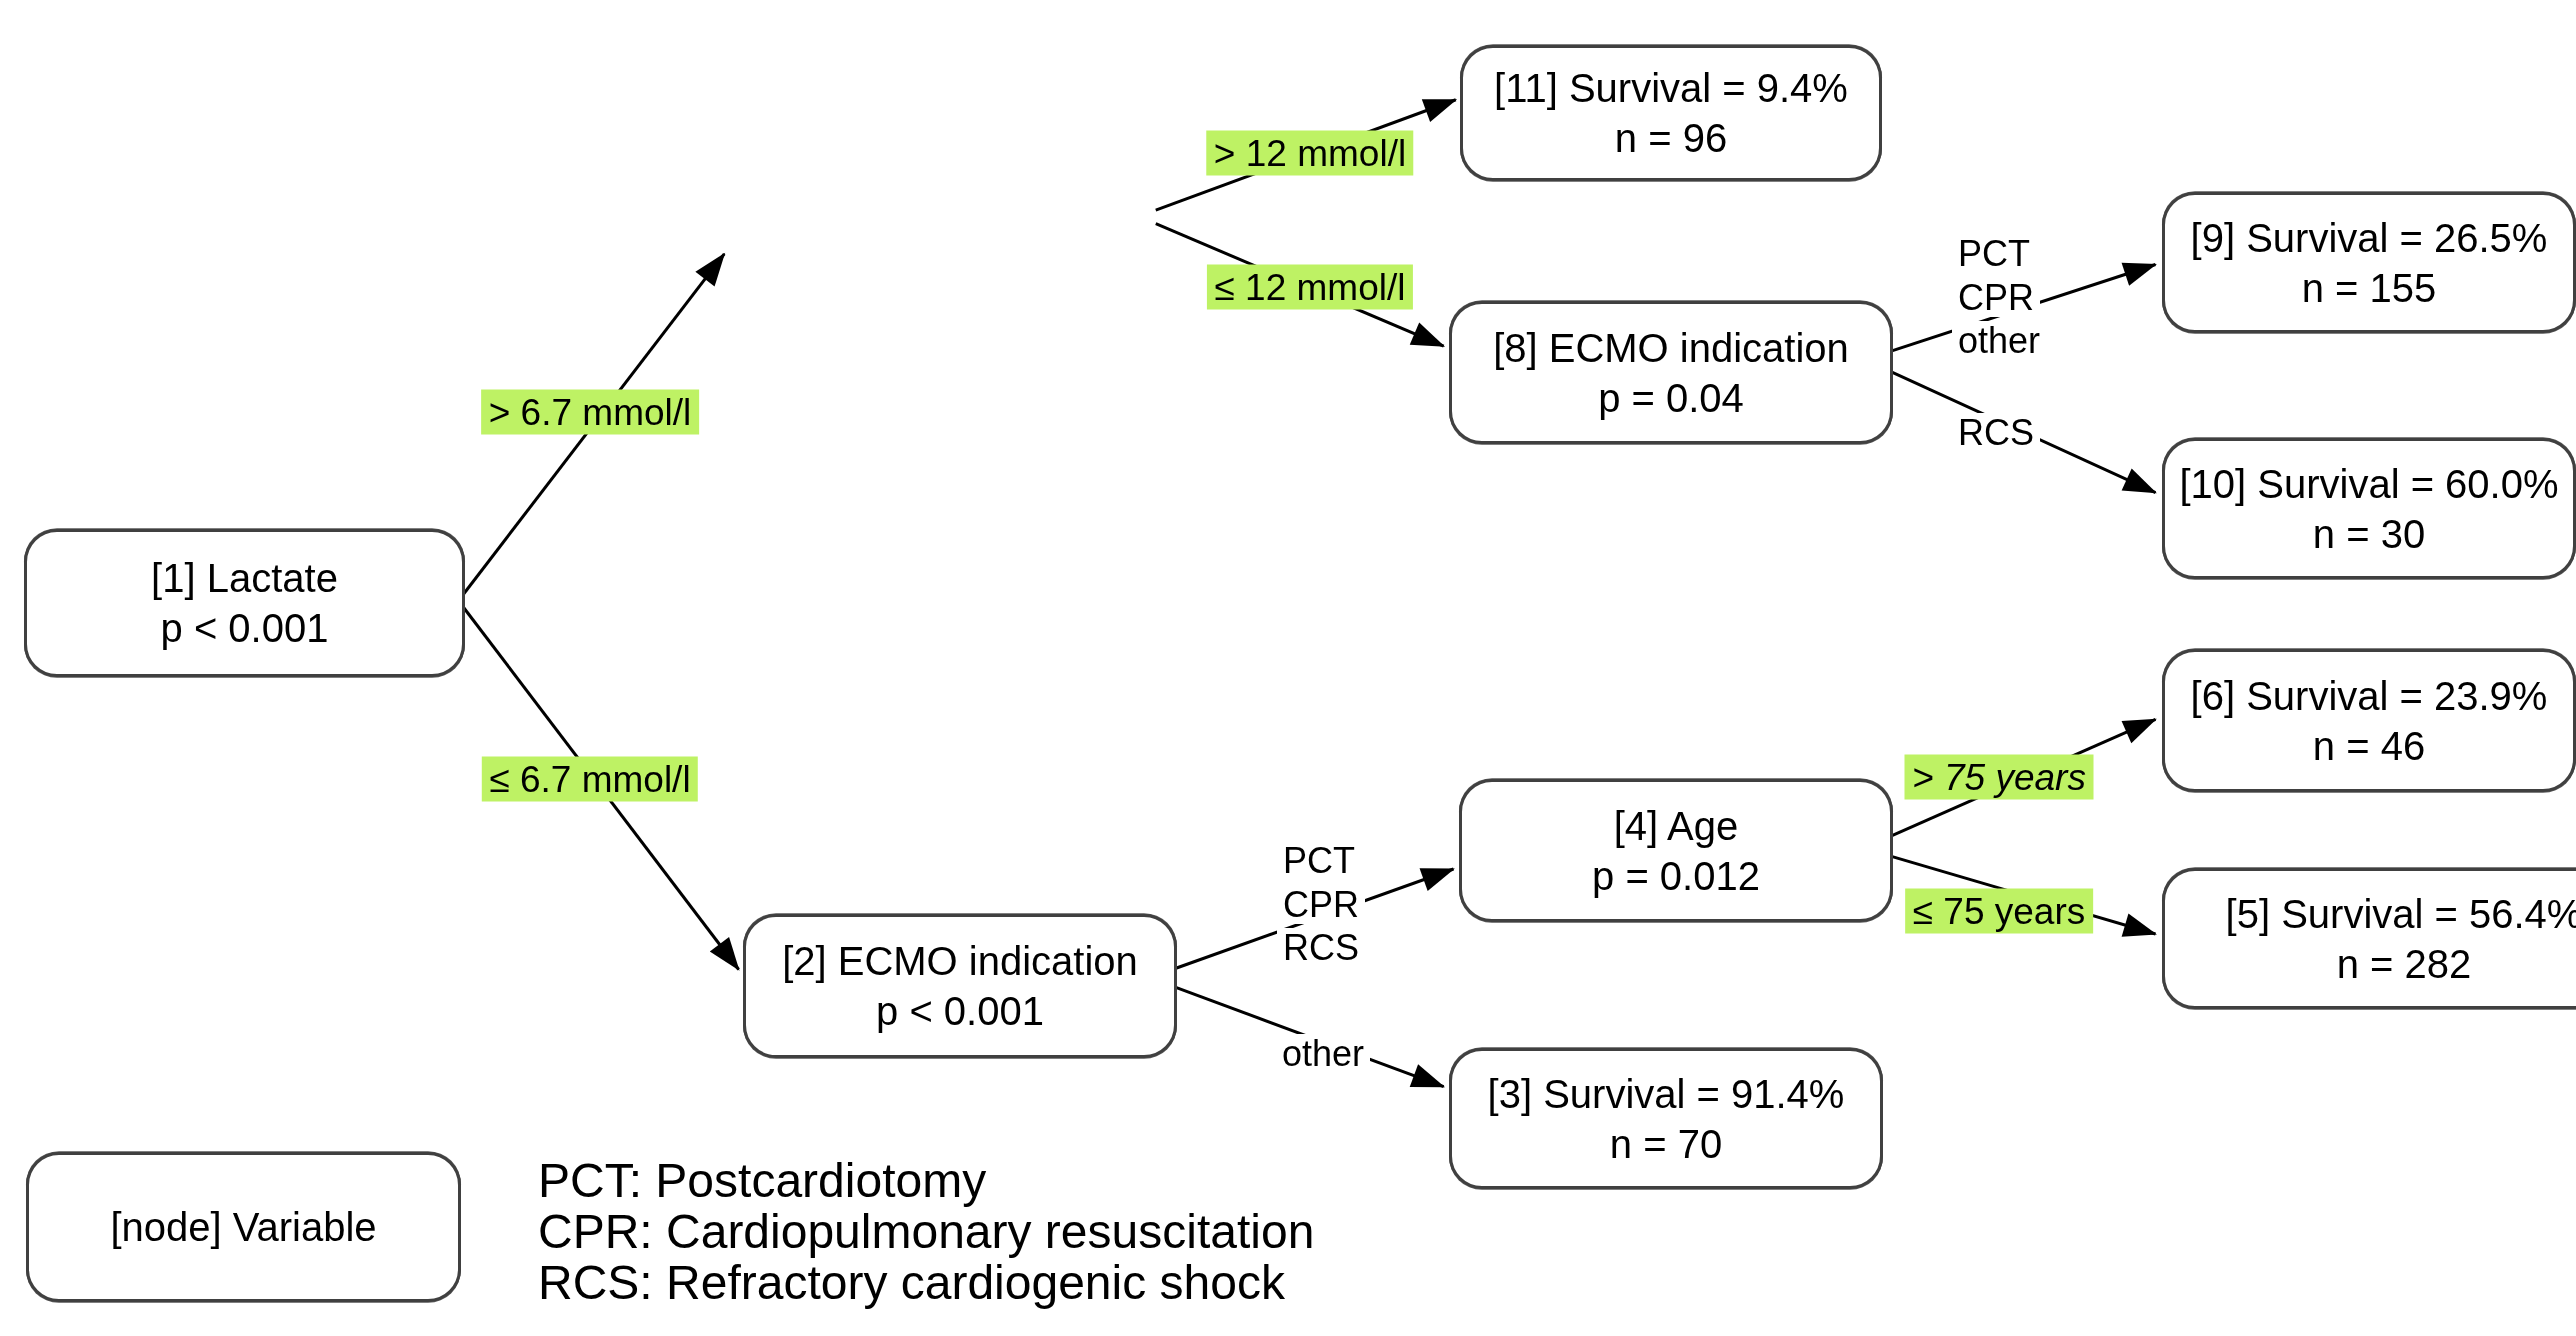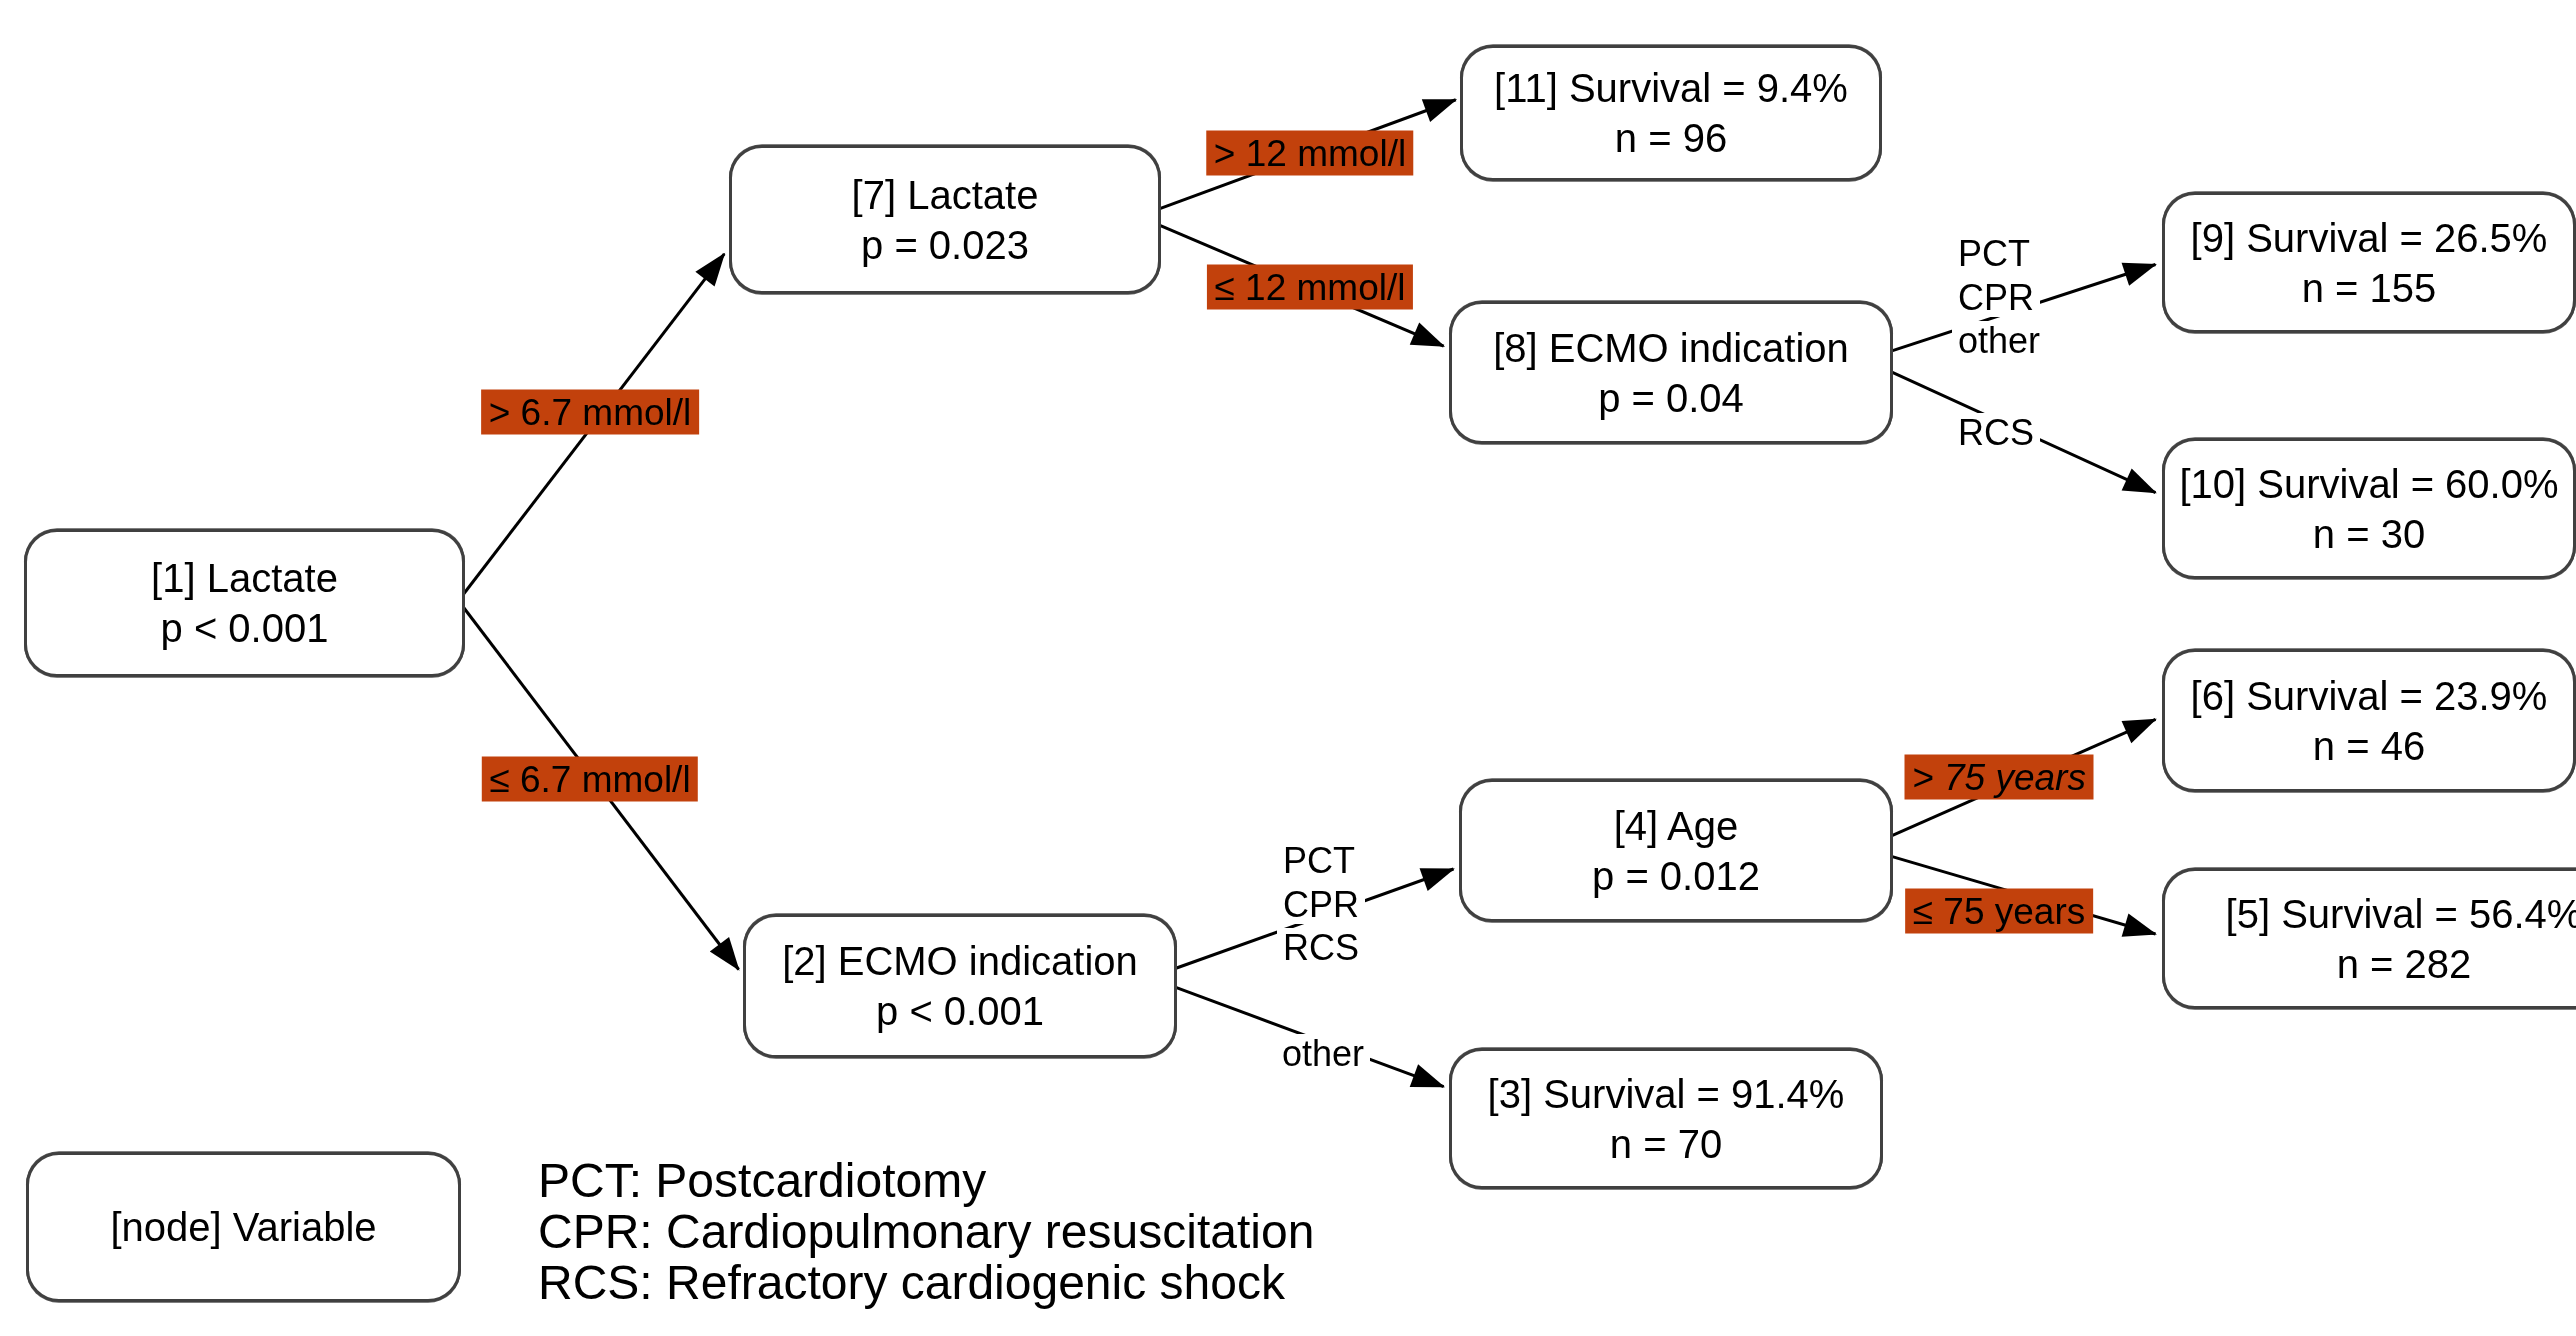--- a/index.html
+++ b/index.html
@@ -6,21 +6,21 @@
   body { width:2576px; height:1336px; position:relative; overflow:hidden;
          font-family:"Liberation Sans","DejaVu Sans",sans-serif; color:#000; }
   #canvas { position:absolute; left:0; top:0; width:2576px; height:1336px; }
   #edges { position:absolute; left:0; top:0; z-index:1; }
   .node { position:absolute; z-index:2; background:#fff; border:3px solid #404040;
           border-radius:33px; display:flex; flex-direction:column;
           align-items:center; justify-content:center;
           font-size:40px; line-height:50px; text-align:center;
           box-shadow:0 0.8px 0 #555, 0 -0.8px 0 #555; }
   .elabel { position:absolute; z-index:3; font-size:37px; line-height:42px;
-            background:#c2410c; padding:1.5px 7.6px; white-space:nowrap;
+            background:#bef264; padding:1.5px 7.6px; white-space:nowrap;
             transform:translate(-50%,-50%); }
   .stack { position:absolute; z-index:3; font-size:36px; }
   .stack span { display:table; background:#fff; padding:0 6px; margin-bottom:4.5px;
                 line-height:39px; }
   .legend-text { position:absolute; z-index:2; font-size:48px; line-height:51px;
                  white-space:nowrap; }
 </style>
 </head>
 <body>
 
@@ -42,24 +42,20 @@
     <line x1="1551" y1="1305" x2="1910" y2="1438" stroke="#000" stroke-width="4" marker-end="url(#arrow)"></line>
     <line x1="2498" y1="1108" x2="2852" y2="952" stroke="#000" stroke-width="4" marker-end="url(#arrow)"></line>
     <line x1="2498" y1="1132" x2="2852" y2="1236" stroke="#000" stroke-width="4" marker-end="url(#arrow)"></line>
   </svg>
 
   <div class="node" style="left:24px; top:529px; width:435px; height:142px;">
     <span>[1] Lactate</span>
     <span>p &lt; 0.001</span>
   </div>
 
-  <div class="node" style="left:729px; top:145px; width:426px; height:143px;">
-    <span>[7] Lactate</span>
-    <span>p = 0.023</span>
-  </div>
 
   <div class="node" style="left:1460px; top:45px; width:416px; height:130px;">
     <span>[11] Survival = 9.4%</span>
     <span>n = 96</span>
   </div>
 
   <div class="node" style="left:1449px; top:301px; width:438px; height:137px;">
     <span>[8] ECMO indication</span>
     <span>p = 0.04</span>
   </div>

